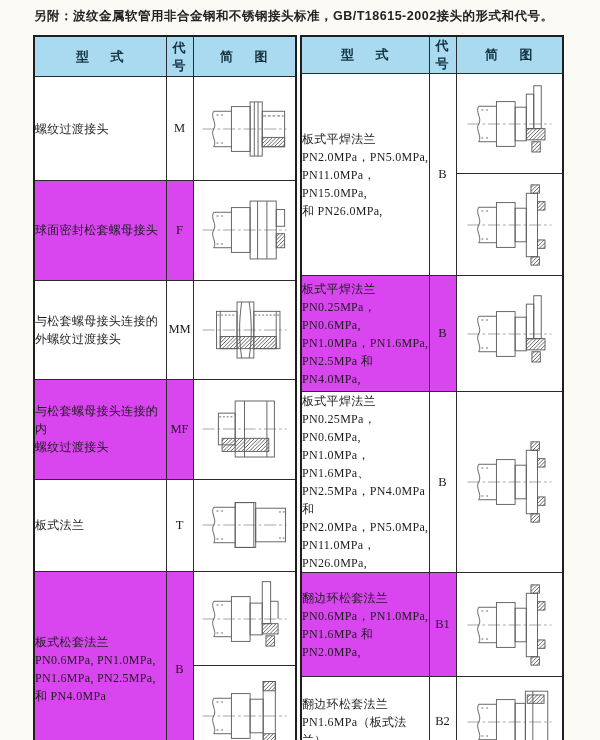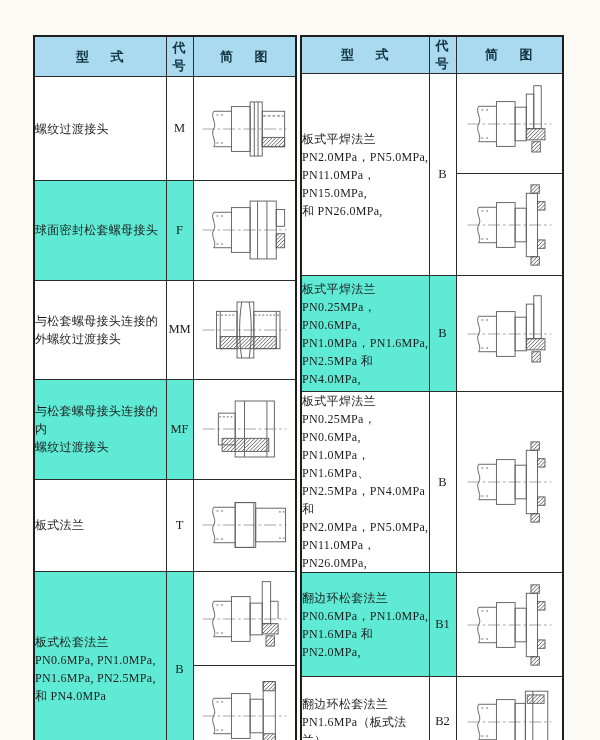--- a/index.html
+++ b/index.html
@@ -21,28 +21,29 @@
   td.type{
     font-family:"Liberation Serif","DejaVu Serif",serif;
     font-size:12px;line-height:18px;text-align:left;vertical-align:middle;
     padding:4px 4px 4px 8px;white-space:pre-line;letter-spacing:0.3px;
   }
   td.code{
     font-family:"Liberation Serif","DejaVu Serif",serif;
     font-size:12.5px;text-align:center;vertical-align:middle;
   }
   td.diag{background:#fff;vertical-align:middle;}
-  .hl{background:#5eead4;}
+  .hl{background:#d946ef;}
   .dwrap{width:100%;height:100%;display:flex;align-items:center;justify-content:center;}
   .dwrap svg{display:block;}
 </style>
 </head>
 <body>
 
 <div class="page">
+  <div class="title">另附：波纹金属软管用非合金钢和不锈钢接头标准，GB/T18615-2002接头的形式和代号。</div>
 
   <div class="tables">
 
     <table class="t">
       <colgroup>
           <col style="width:132px">
           <col style="width:27px">
           <col style="width:103px">
         </colgroup>
       <tbody>

